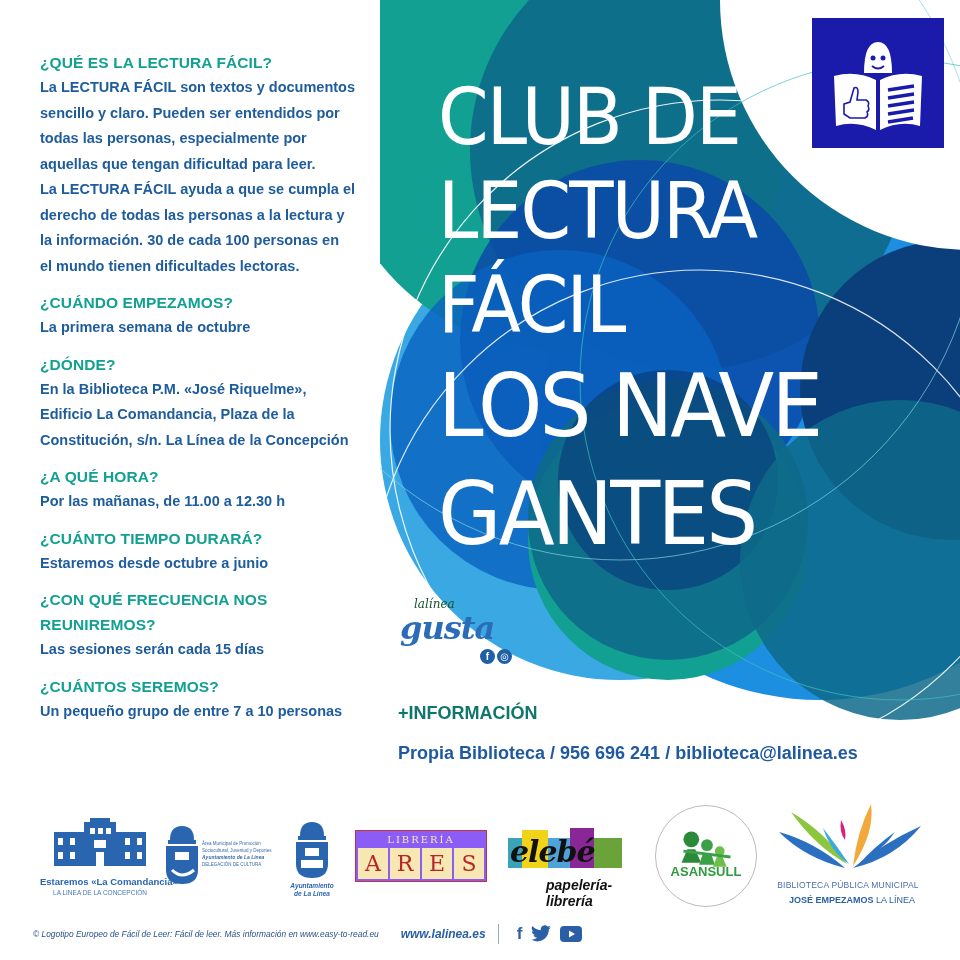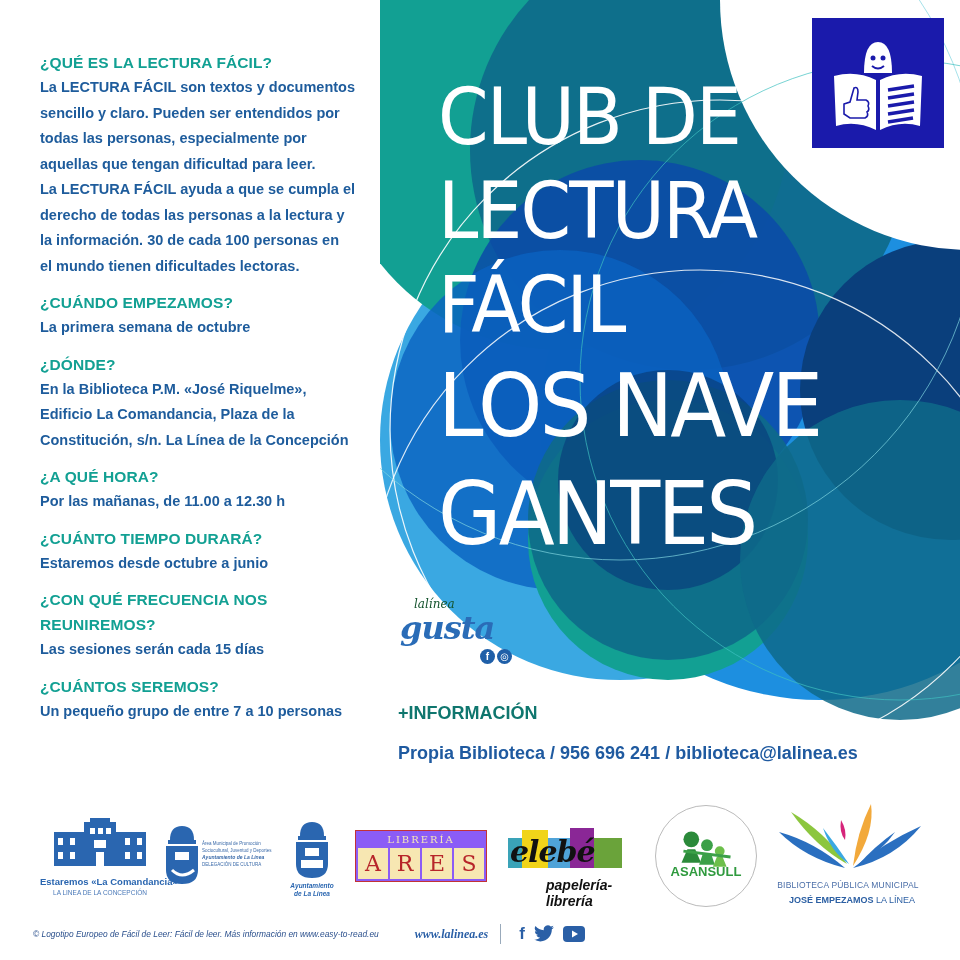--- a/index.html
+++ b/index.html
@@ -71,21 +71,21 @@
   .asansull .nm { position: absolute; left: 0; width: 100%; top: 58px; text-align: center; color: #2f9a3e; font-weight: bold; font-size: 13px; }
   .asansull .ring { position: absolute; left: 0; top: 0; width: 100%; height: 100%; }
   .biblio { left: 775px; top: 2px; width: 150px; height: 106px; }
   .biblio .l1 { position: absolute; top: 78px; left: 0; width: 146px; text-align: center; font-size: 8.5px; color: #4a6ea8; letter-spacing: 0.2px; }
   .biblio .l2 { position: absolute; top: 93px; left: 4px; width: 146px; text-align: center; font-size: 9px; color: #2b5fa3; }
   .biblio .l2 b { font-weight: bold; }
 
   
   .footer { position: absolute; left: 33px; top: 924px; width: 620px; height: 20px; display: flex; align-items: center; }
   .footer .credit { font-size: 8.4px; font-style: italic; color: #2a4f8c; white-space: nowrap; }
-  .footer .site { margin-left: 36px; font-size: 12px; font-weight: bold; font-style: italic; color: #2a5fa6; font-family: Liberation Serif, serif; }
+  .footer .site { margin-left: 22px; font-size: 12px; font-weight: bold; font-style: italic; color: #2a5fa6; }
   .footer .sep { width: 1px; height: 20px; background: #9ab; margin: 0 10px 0 12px; }
   .footer .ico { margin-left: 8px; color: #2a5fa6; font-weight: bold; display: flex; align-items: center; }
 </style>
 </head>
 <body>
 
 <div class="art">
   <svg width="960" height="960" viewBox="0 0 960 960">
     <defs>
       <clipPath id="clipArea">

